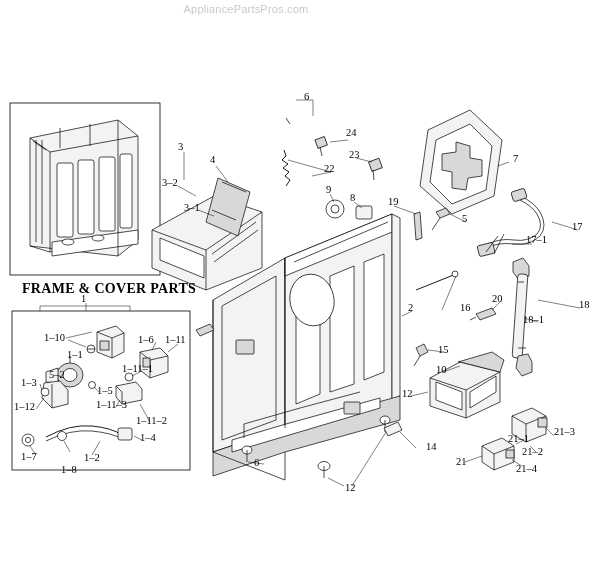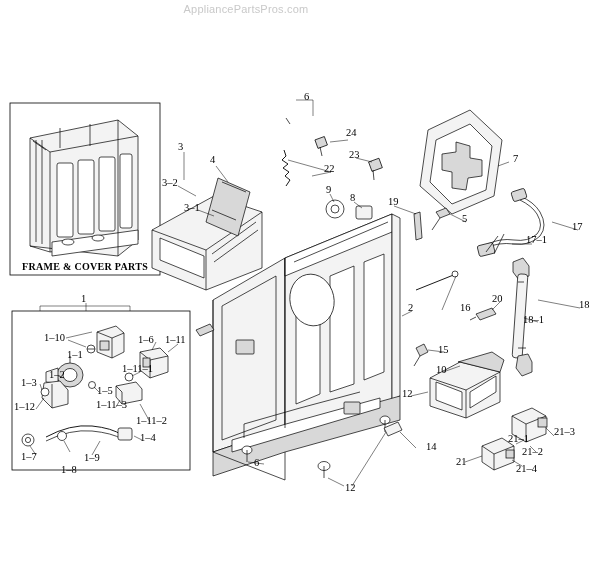--- a/index.html
+++ b/index.html
@@ -37,24 +37,25 @@
     position: absolute;
     font-family: "Liberation Serif", serif;
     font-size: 10.5px;
     line-height: 11px;
     color: #000;
     white-space: nowrap;
   }
   .caption {
     position: absolute;
     font-family: "Liberation Serif", serif;
-    font-size: 10px;
+    font-size: 14px;
     font-weight: bold;
     letter-spacing: 0.3px;
     white-space: nowrap;
+    margin-top: 20px;
   }
   svg { display: block; }
   .ln { stroke: #000; stroke-width: 0.7; fill: none; }
   .ln2 { stroke: #000; stroke-width: 0.9; fill: none; }
   .thin { stroke: #000; stroke-width: 0.5; fill: none; }
   .fillw { fill: #ffffff; stroke: #000; stroke-width: 0.7; }
   .fillg { fill: #f3f3f3; stroke: #000; stroke-width: 0.7; }
   .filld { fill: #d8d8d8; stroke: #000; stroke-width: 0.7; }
   .box { fill: none; stroke: #000; stroke-width: 0.8; }
 </style>
@@ -355,28 +356,28 @@
 <div class="lbl" style="left:508px; top:433px;">21–1</div>
 <div class="lbl" style="left:522px; top:446px;">21–2</div>
 <div class="lbl" style="left:554px; top:426px;">21–3</div>
 <div class="lbl" style="left:516px; top:463px;">21–4</div>
 <div class="lbl" style="left:324px; top:163px;">22</div>
 <div class="lbl" style="left:349px; top:149px;">23</div>
 <div class="lbl" style="left:346px; top:127px;">24</div>
 <div class="lbl" style="left:184px; top:202px;">3–1</div>
 <div class="lbl" style="left:162px; top:177px;">3–2</div>
 <div class="lbl" style="left:67px;  top:349px;">1–1</div>
-<div class="lbl" style="left:49px;  top:369px;">1–2</div>
+<div class="lbl" style="left:49px;  top:369px;">5–2</div>
 <div class="lbl" style="left:21px;  top:377px;">1–3</div>
 <div class="lbl" style="left:140px; top:432px;">1–4</div>
 <div class="lbl" style="left:97px;  top:385px;">1–5</div>
 <div class="lbl" style="left:138px; top:334px;">1–6</div>
 <div class="lbl" style="left:21px;  top:451px;">1–7</div>
 <div class="lbl" style="left:61px;  top:464px;">1–8</div>
-<div class="lbl" style="left:84px;  top:452px;">1–9</div>
+<div class="lbl" style="left:84px;  top:452px;">1–2</div>
 <div class="lbl" style="left:44px;  top:332px;">1–10</div>
 <div class="lbl" style="left:165px; top:334px;">1–11</div>
 <div class="lbl" style="left:122px; top:363px;">1–11–1</div>
 <div class="lbl" style="left:136px; top:415px;">1–11–2</div>
 <div class="lbl" style="left:96px;  top:399px;">1–11–3</div>
 <div class="lbl" style="left:14px;  top:401px;">1–12</div>
 
 <div class="caption" style="left:22px; top:261px;">FRAME &amp; COVER PARTS</div>
 
 </body></html>

